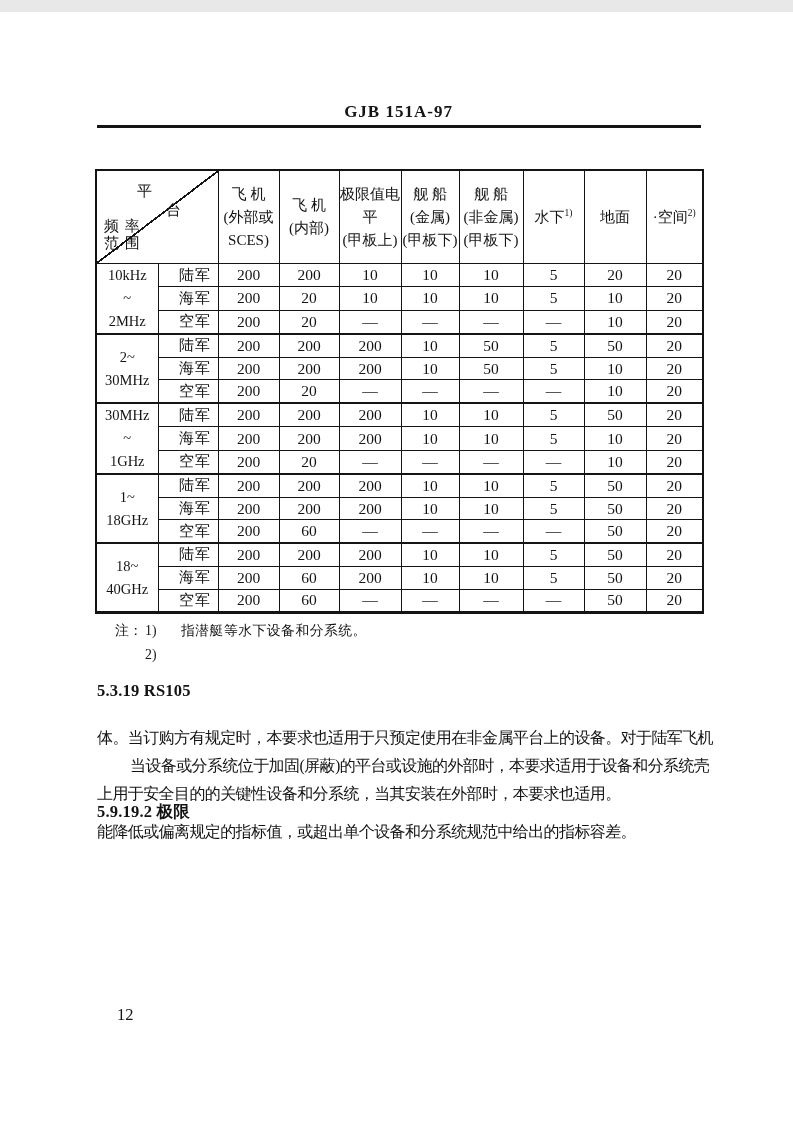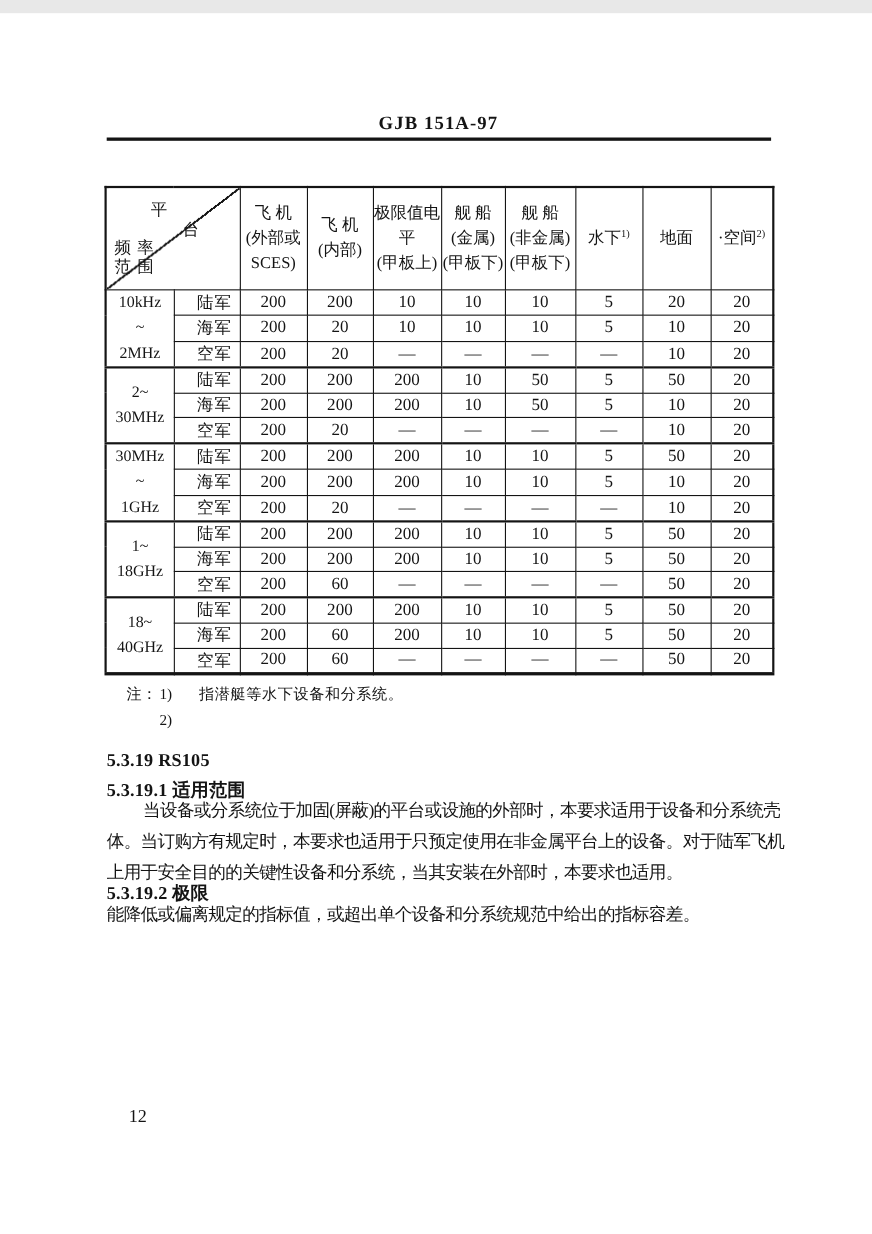--- a/index.html
+++ b/index.html
@@ -310,29 +310,28 @@
       <span class="note-num">1)</span>
       <span class="note-text">指潜艇等水下设备和分系统。</span>
     </div>
     <div class="note-row">
       <span class="note-label"></span>
       <span class="note-num">2)</span>
     </div>
   </div>
 
   <div class="sec sec-heading" style="top:669px">5.3.19   RS105</div>
-  <div class="sec sec-heading" style="top:696px">5.3.19.1   适用范围</div>
 
   <div class="para" style="top:712px">
+    <div class="pline">体。当订购方有规定时，本要求也适用于只预定使用在非金属平台上的设备。对于陆军飞机</div>
     <div class="pline indent">当设备或分系统位于加固(屏蔽)的平台或设施的外部时，本要求适用于设备和分系统壳</div>
-    <div class="pline">体。当订购方有规定时，本要求也适用于只预定使用在非金属平台上的设备。对于陆军飞机</div>
     <div class="pline">上用于安全目的的关键性设备和分系统，当其安装在外部时，本要求也适用。</div>
   </div>
 
-  <div class="sec sec-heading" style="top:789px">5.3.19.2   极限</div>
+  <div class="sec sec-heading" style="top:789px">5.9.19.2   极限</div>
 
   <div class="para" style="top:806px">
     <div class="pline">能降低或偏离规定的指标值，或超出单个设备和分系统规范中给出的指标容差。</div>
   </div>
 
   <div class="page-num">12</div>
 
 </div>
 
 </body></html>

